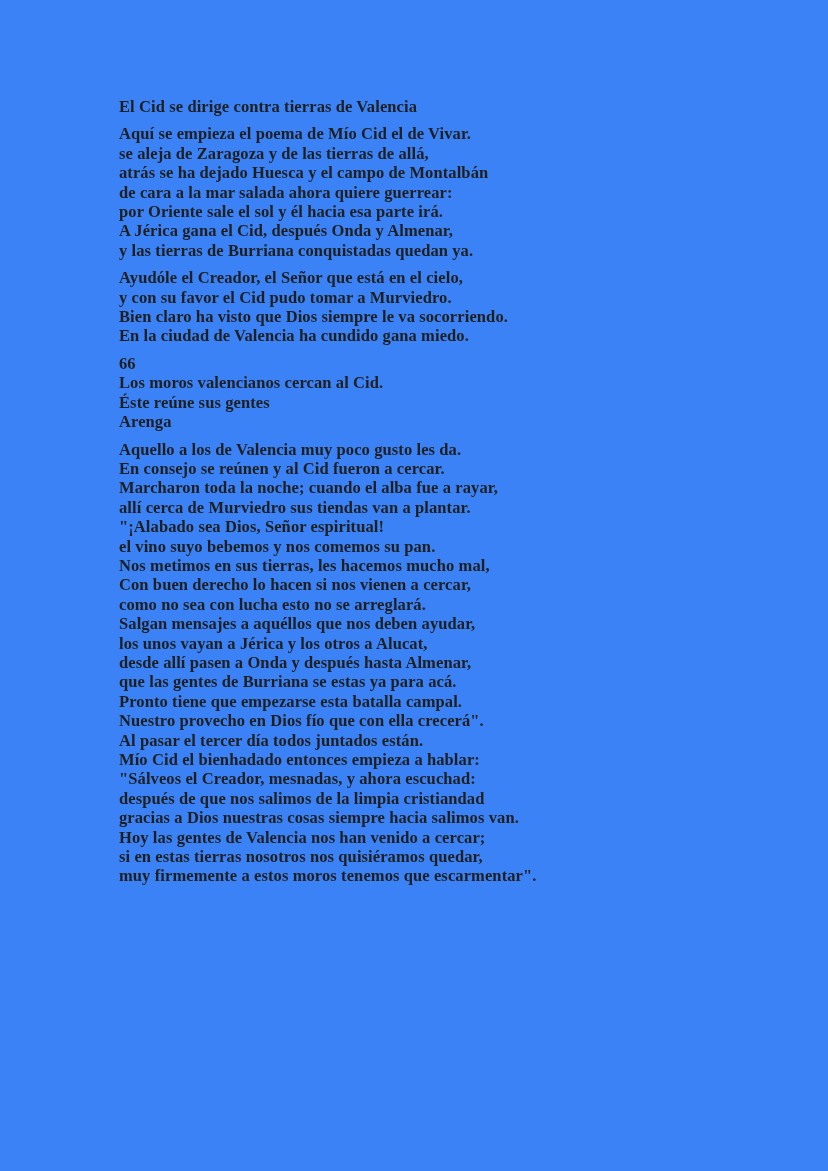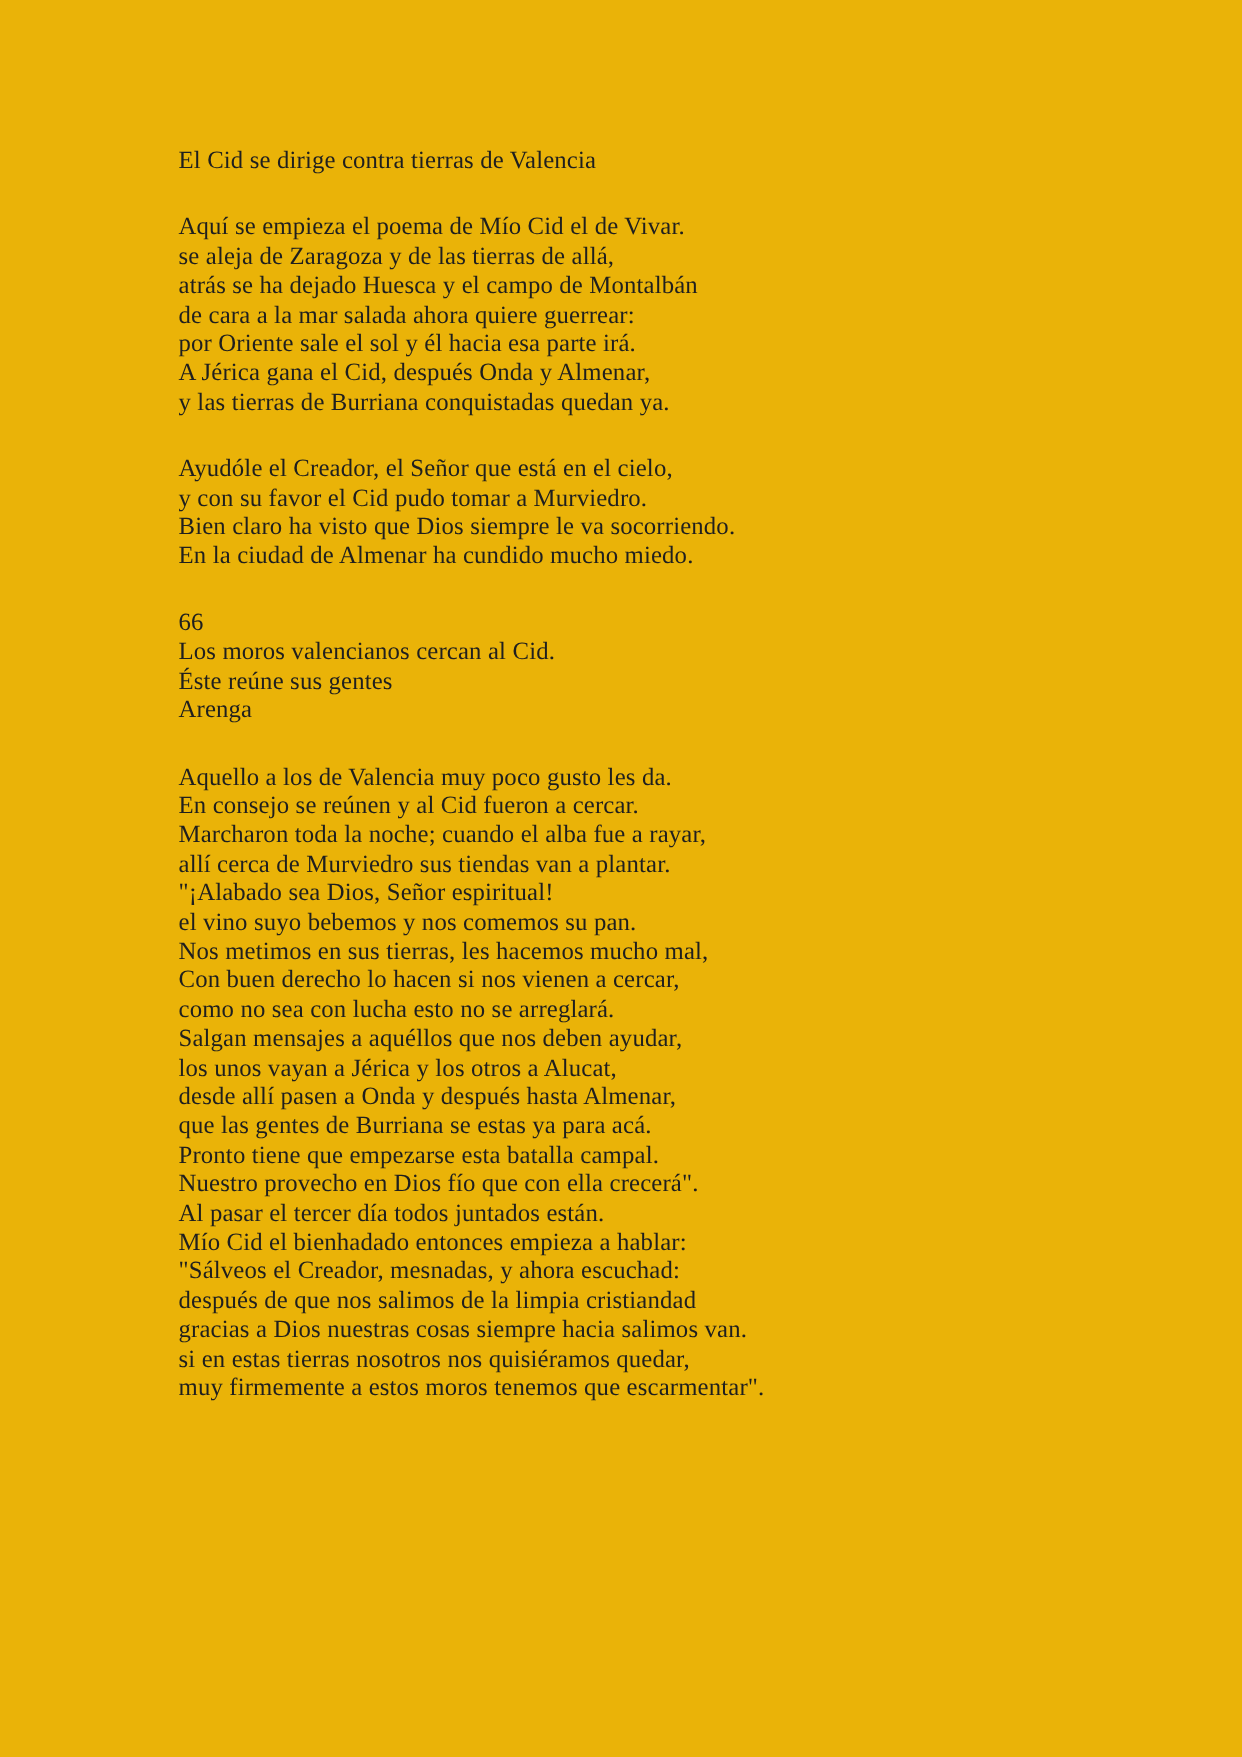--- a/index.html
+++ b/index.html
@@ -4,32 +4,33 @@
 <style>
   html, body {
     margin: 0;
     padding: 0;
     background: #ffffff;
   }
   .page {
     position: relative;
     width: 828px;
     height: 1171px;
-    background: #eab308;
+    background: #3b82f6;
     overflow: hidden;
     font-family: "Liberation Serif", "DejaVu Serif", serif;
     font-size: 16.5px;
     line-height: 19.4px;
     color: #1f1f1f;
+    font-weight: bold;
   }
   .poem {
     padding: 97px 40px 0 119px;
   }
   .block { margin: 0; }
-  .block + .block { margin-top: 25px; }
+  .block + .block { margin-top: 8px; }
   .line {
     white-space: pre;
     letter-spacing: 0.1px;
   }
 </style>
 </head>
 <body>
 
 <div class="page">
   <div class="poem" id="poem-container">
@@ -42,21 +43,21 @@
         <div class="line">atrás se ha dejado Huesca y el campo de Montalbán</div>
         <div class="line">de cara a la mar salada ahora quiere guerrear:</div>
         <div class="line">por Oriente sale el sol y él hacia esa parte irá.</div>
         <div class="line">A Jérica gana el Cid, después Onda y Almenar,</div>
         <div class="line">y las tierras de Burriana conquistadas quedan ya.</div>
       </div>
       <div class="block">
         <div class="line">Ayudóle el Creador, el Señor que está en el cielo,</div>
         <div class="line">y con su favor el Cid pudo tomar a Murviedro.</div>
         <div class="line">Bien claro ha visto que Dios siempre le va socorriendo.</div>
-        <div class="line">En la ciudad de Almenar ha cundido mucho miedo.</div>
+        <div class="line">En la ciudad de Valencia ha cundido gana miedo.</div>
       </div>
       <div class="block">
         <div class="line">66</div>
         <div class="line">Los moros valencianos cercan al Cid.</div>
         <div class="line">Éste reúne sus gentes</div>
         <div class="line">Arenga</div>
       </div>
       <div class="block">
         <div class="line">Aquello a los de Valencia muy poco gusto les da.</div>
         <div class="line">En consejo se reúnen y al Cid fueron a cercar.</div>
@@ -71,17 +72,18 @@
         <div class="line">los unos vayan a Jérica y los otros a Alucat,</div>
         <div class="line">desde allí pasen a Onda y después hasta Almenar,</div>
         <div class="line">que las gentes de Burriana se estas ya para acá.</div>
         <div class="line">Pronto tiene que empezarse esta batalla campal.</div>
         <div class="line">Nuestro provecho en Dios fío que con ella crecerá".</div>
         <div class="line">Al pasar el tercer día todos juntados están.</div>
         <div class="line">Mío Cid el bienhadado entonces empieza a hablar:</div>
         <div class="line">"Sálveos el Creador, mesnadas, y ahora escuchad:</div>
         <div class="line">después de que nos salimos de la limpia cristiandad</div>
         <div class="line">gracias a Dios nuestras cosas siempre hacia salimos van.</div>
+        <div class="line">Hoy las gentes de Valencia nos han venido a cercar;</div>
         <div class="line">si en estas tierras nosotros nos quisiéramos quedar,</div>
         <div class="line">muy firmemente a estos moros tenemos que escarmentar".</div>
       </div>
     </div>
 </div>
 
 </body></html>

